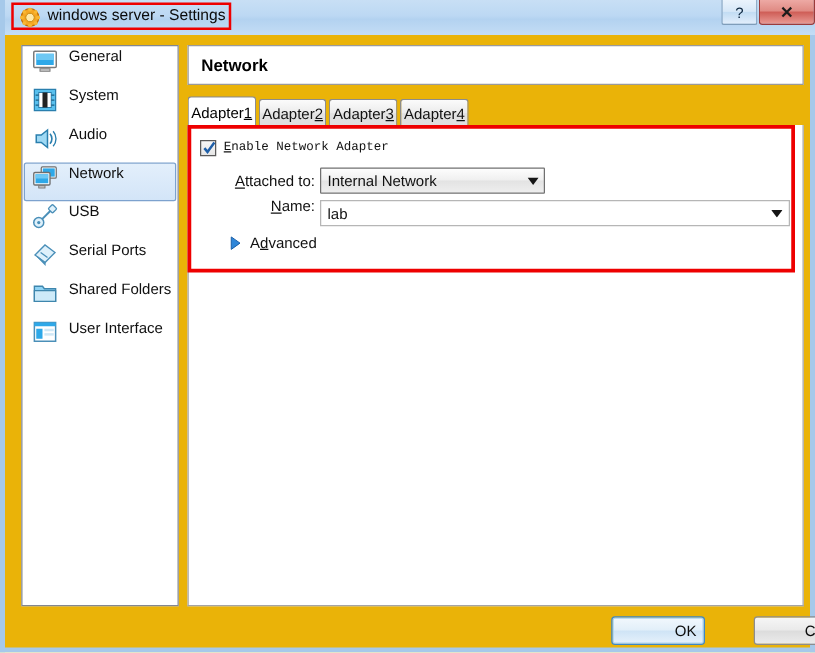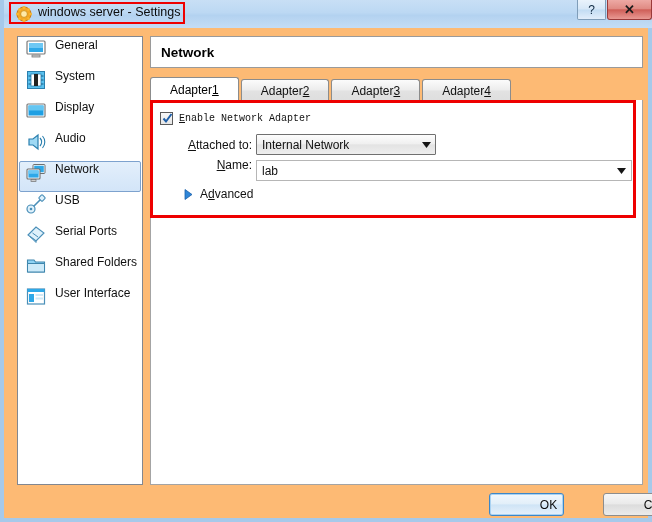--- a/index.html
+++ b/index.html
@@ -25,21 +25,21 @@
     background: #ffffff;
   }
 
   
   .dialog {
     position: absolute;
     left: 0; top: 0;
     width: 652px;
     height: 522px;
     box-sizing: border-box;
-    background: #fdba74;
+    background: #eab308;
     border-left: 4px solid #a6c9ea;
     border-right: 4px solid #a6c9ea;
     border-bottom: 4px solid #a6c9ea;
     border-top: 0;
   }
 
   
   .titlebar {
     position: absolute;
     left: 0; top: 0;
@@ -199,21 +199,21 @@
     left: 146px;
     top: 77px;
     width: 493px;
     height: 24px;
     display: flex;
     align-items: flex-end;
   }
   .tab {
     height: 22px;
     box-sizing: border-box;
-    padding: 0 19px;
+    padding: 0 2px;
     display: flex;
     align-items: center;
     justify-content: flex-end;
     font-size: 12px;
     color: #111;
     border: 1px solid #8c8c8c;
     border-bottom: none;
     border-radius: 3px 3px 0 0;
     background: linear-gradient(to bottom, #fbfbfb 0%, #ececec 48%, #e2e2e2 52%, #dedede 100%);
     margin-right: 2px;
@@ -437,28 +437,20 @@
             <line x1="6" y1="11" x2="3.5" y2="11"></line>
             <line x1="6" y1="15" x2="3.5" y2="15"></line>
           <line x1="16" y1="7" x2="18.5" y2="7"></line>
             <line x1="16" y1="11" x2="18.5" y2="11"></line>
             <line x1="16" y1="15" x2="18.5" y2="15"></line>
         </g>
       </svg>
       <span class="side-label">System</span>
     </div>
 
-    <div class="side-item">
-      <svg class="side-ico" viewBox="0 0 22 22">
-        <rect x="2" y="4" width="18" height="13" rx="1" fill="#ffffff" stroke="#7b7b7b" stroke-width="1.2"></rect>
-        <rect x="3.5" y="5.5" width="15" height="10" fill="#1e9fe3"></rect>
-        <rect x="3.5" y="5.5" width="15" height="5" fill="#64c6f2"></rect>
-      </svg>
-      <span class="side-label">Display</span>
-    </div>
 
 
     <div class="side-item">
       <svg class="side-ico" viewBox="0 0 22 22">
         <path d="M4 8 L8 8 L13 4 L13 18 L8 14 L4 14 Z" fill="#9fd9f4" stroke="#2a7fae" stroke-width="1.2"></path>
         <path d="M15 7 A6 6 0 0 1 15 15" fill="none" stroke="#2a7fae" stroke-width="1.3"></path>
         <path d="M17.5 5 A9 9 0 0 1 17.5 17" fill="none" stroke="#2a7fae" stroke-width="1.1"></path>
       </svg>
       <span class="side-label">Audio</span>
     </div>

